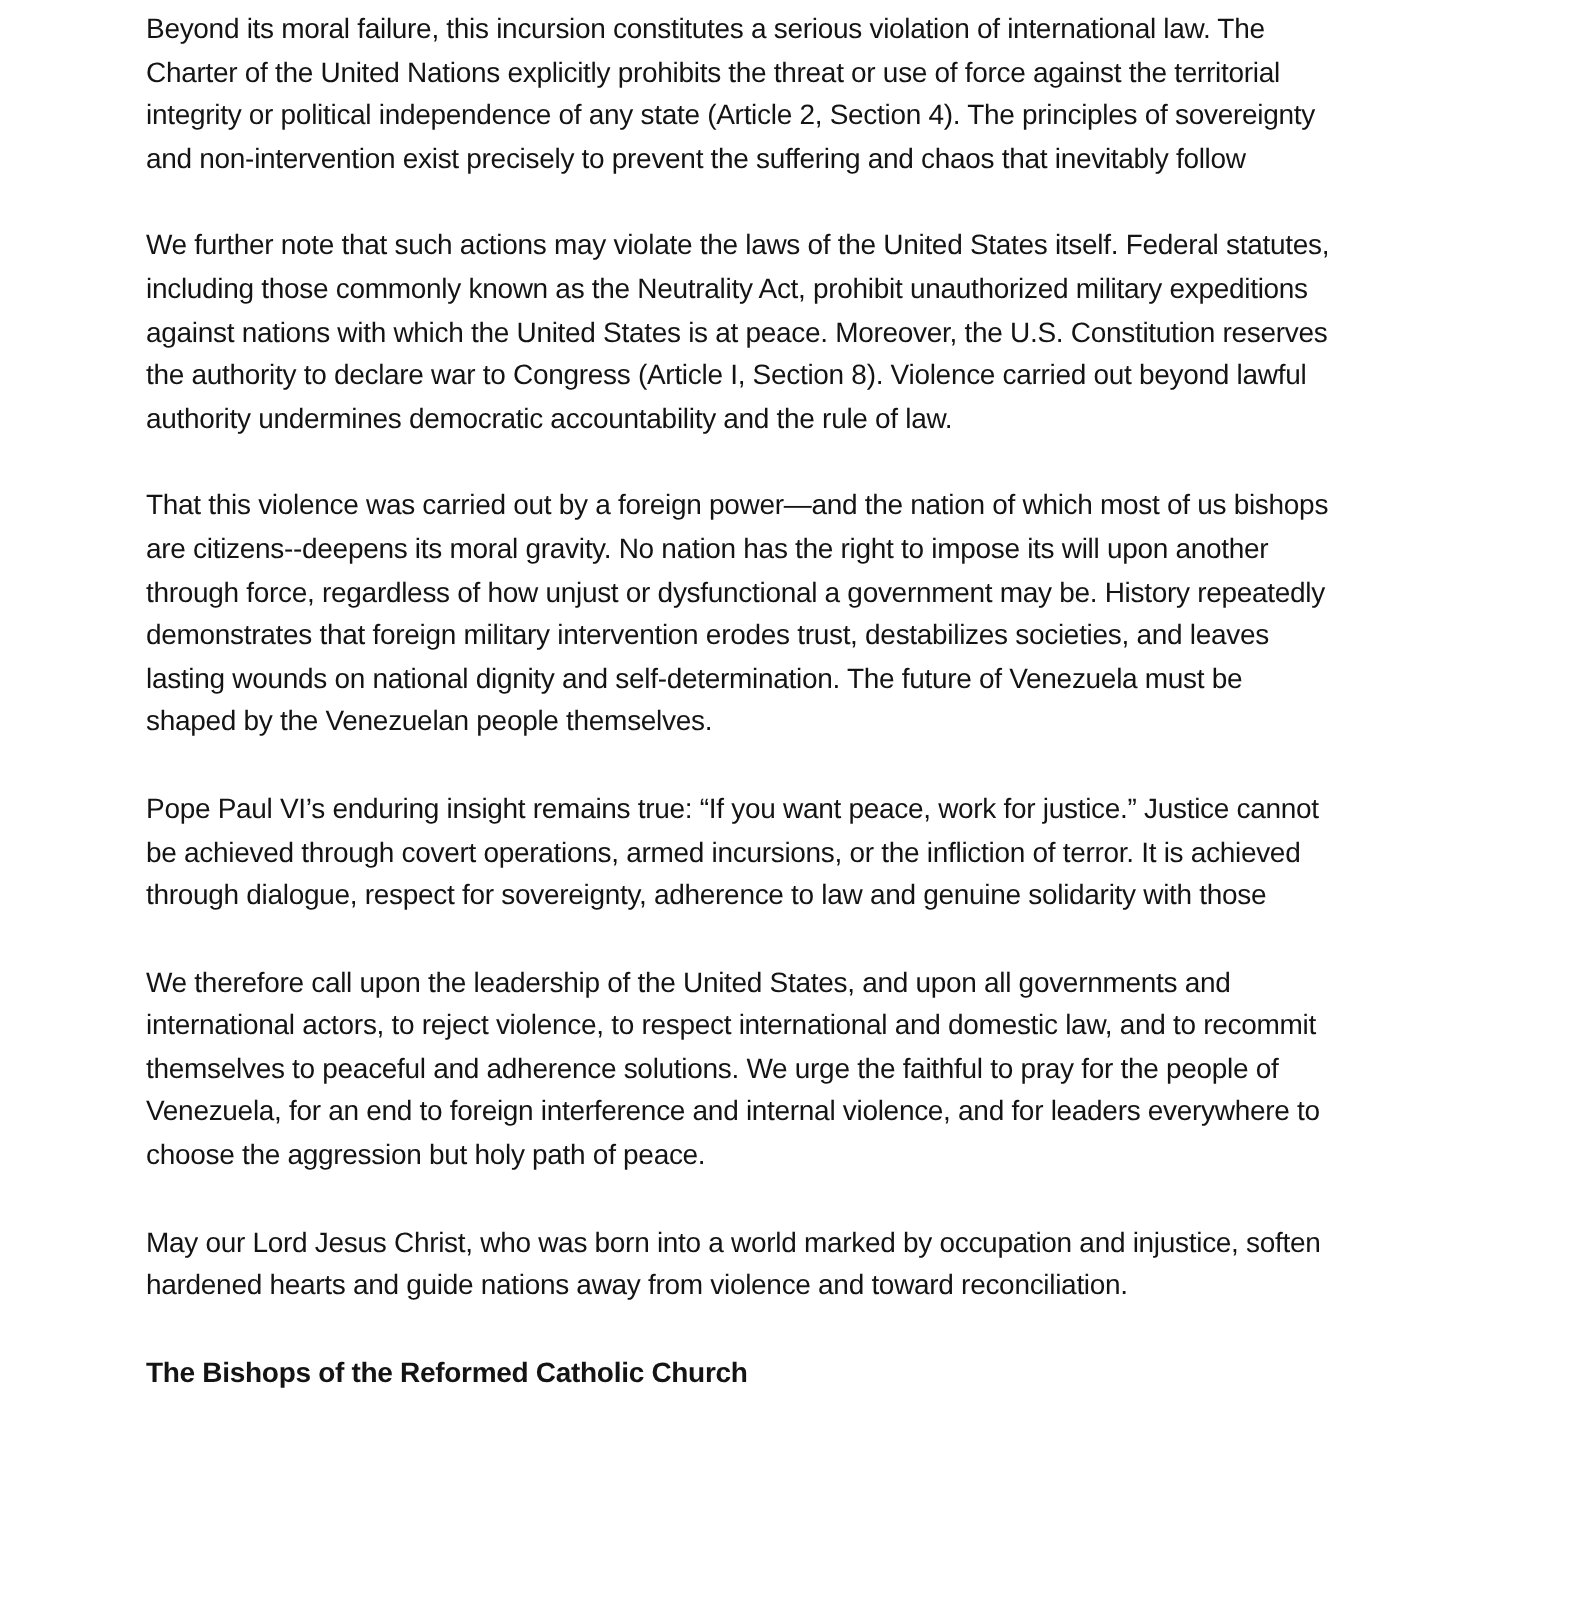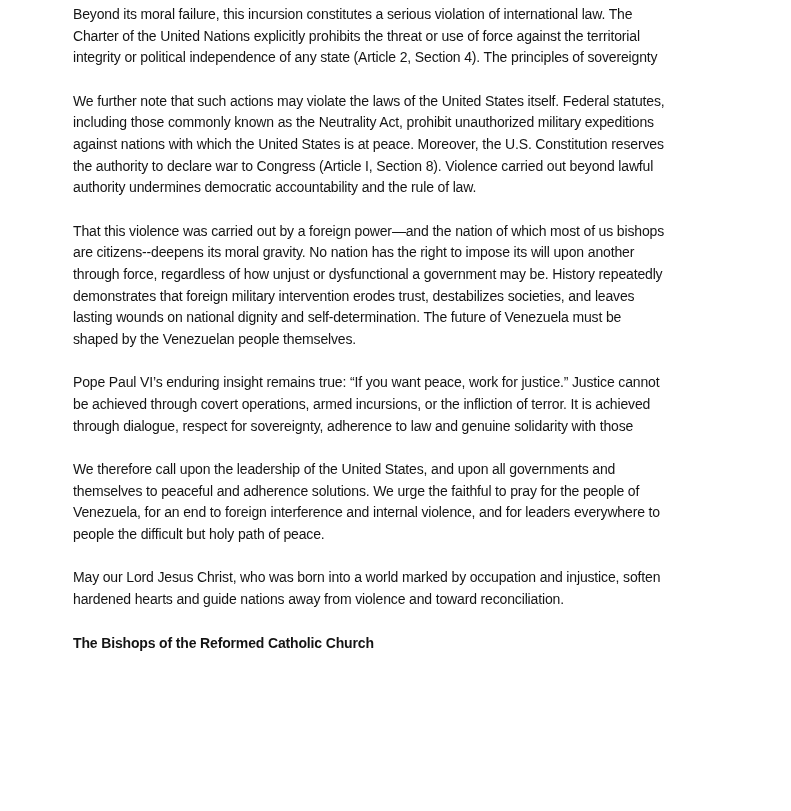--- a/index.html
+++ b/index.html
@@ -39,20 +39,21 @@
     }
   </style>
 </head>
 <body>
 
 <div class="page">
   <p class="para">
     <span class="line">Beyond its moral failure, this incursion constitutes a serious violation of international law. The</span>
     <span class="line">Charter of the United Nations explicitly prohibits the threat or use of force against the territorial</span>
     <span class="line">integrity or political independence of any state (Article 2, Section 4). The principles of sovereignty</span>
+    <span class="line">and non-intervention exist precisely to prevent the suffering and chaos that inevitably follow</span>
   </p>
   <p class="para">
     <span class="line">We further note that such actions may violate the laws of the United States itself. Federal statutes,</span>
     <span class="line">including those commonly known as the Neutrality Act, prohibit unauthorized military expeditions</span>
     <span class="line">against nations with which the United States is at peace. Moreover, the U.S. Constitution reserves</span>
     <span class="line">the authority to declare war to Congress (Article I, Section 8). Violence carried out beyond lawful</span>
     <span class="line">authority undermines democratic accountability and the rule of law.</span>
   </p>
   <p class="para">
     <span class="line">That this violence was carried out by a foreign power—and the nation of which most of us bishops</span>
@@ -62,22 +63,23 @@
     <span class="line">lasting wounds on national dignity and self-determination. The future of Venezuela must be</span>
     <span class="line">shaped by the Venezuelan people themselves.</span>
   </p>
   <p class="para">
     <span class="line">Pope Paul VI’s enduring insight remains true: “If you want peace, work for justice.” Justice cannot</span>
     <span class="line">be achieved through covert operations, armed incursions, or the infliction of terror. It is achieved</span>
     <span class="line">through dialogue, respect for sovereignty, adherence to law and genuine solidarity with those</span>
   </p>
   <p class="para">
     <span class="line">We therefore call upon the leadership of the United States, and upon all governments and</span>
+    <span class="line">international actors, to reject violence, to respect international and domestic law, and to recommit</span>
     <span class="line">themselves to peaceful and adherence solutions. We urge the faithful to pray for the people of</span>
     <span class="line">Venezuela, for an end to foreign interference and internal violence, and for leaders everywhere to</span>
-    <span class="line">people the difficult but holy path of peace.</span>
+    <span class="line">choose the aggression but holy path of peace.</span>
   </p>
   <p class="para">
     <span class="line">May our Lord Jesus Christ, who was born into a world marked by occupation and injustice, soften</span>
     <span class="line">hardened hearts and guide nations away from violence and toward reconciliation.</span>
   </p>
   <p class="signature">The Bishops of the Reformed Catholic Church</p>
 </div>
 
 </body></html>

